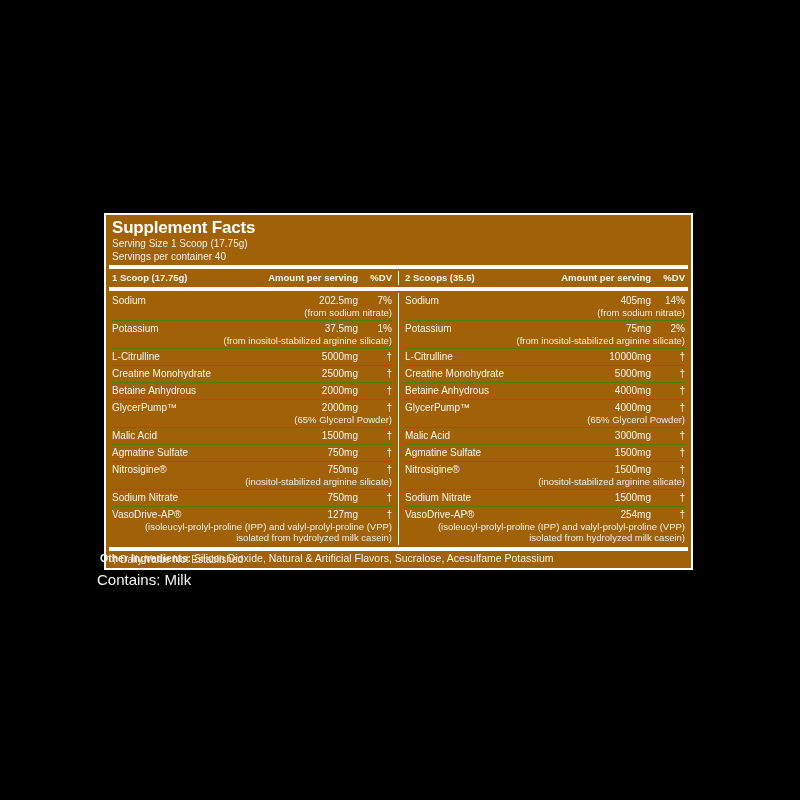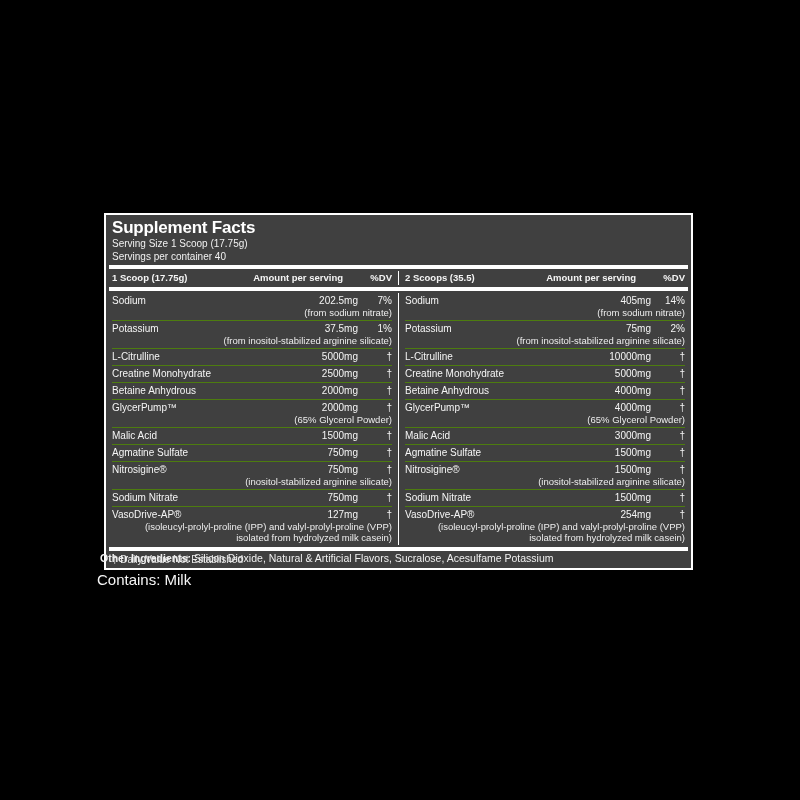--- a/index.html
+++ b/index.html
@@ -13,21 +13,21 @@
     color: #f5f5f5;
     font-family: "Liberation Sans", sans-serif;
     position: relative;
     overflow: hidden;
   }
   .label-box {
     position: absolute;
     left: 104px;
     top: 213px;
     width: 585px;
-    background: #404040;
+    background: #a16207;
     border: 2px solid #ffffff;
     padding: 3px 0 3px;
     box-sizing: content-box;
   }
   .label-head { padding: 0 6px; }
   .title {
     font-size: 17px;
     font-weight: 700;
     letter-spacing: -0.2px;
     line-height: 20px;
@@ -45,21 +45,20 @@
   }
   .split { display: flex; align-items: stretch; }
   .vdiv { flex: 0 0 1px; background: #ffffff; }
   .col { flex: 1 1 0; min-width: 0; padding: 0 6px; }
   .hdr-row {
     display: flex;
     font-weight: 700;
     font-size: 9.5px;
     line-height: 14px;
     color: #f5f5f5;
-    gap: 15px;
   }
   .hdr-name { flex: 1 1 auto; }
   .hdr-amt { text-align: right; margin-left: 7px; }
   .hdr-dv { width: 34px; text-align: right; flex: 0 0 34px; }
   .row {
     border-bottom: 1px solid #4d7c0f;
     padding: 1px 0 2px;
   }
   .row:last-child { border-bottom: none; }
   .row-main {

